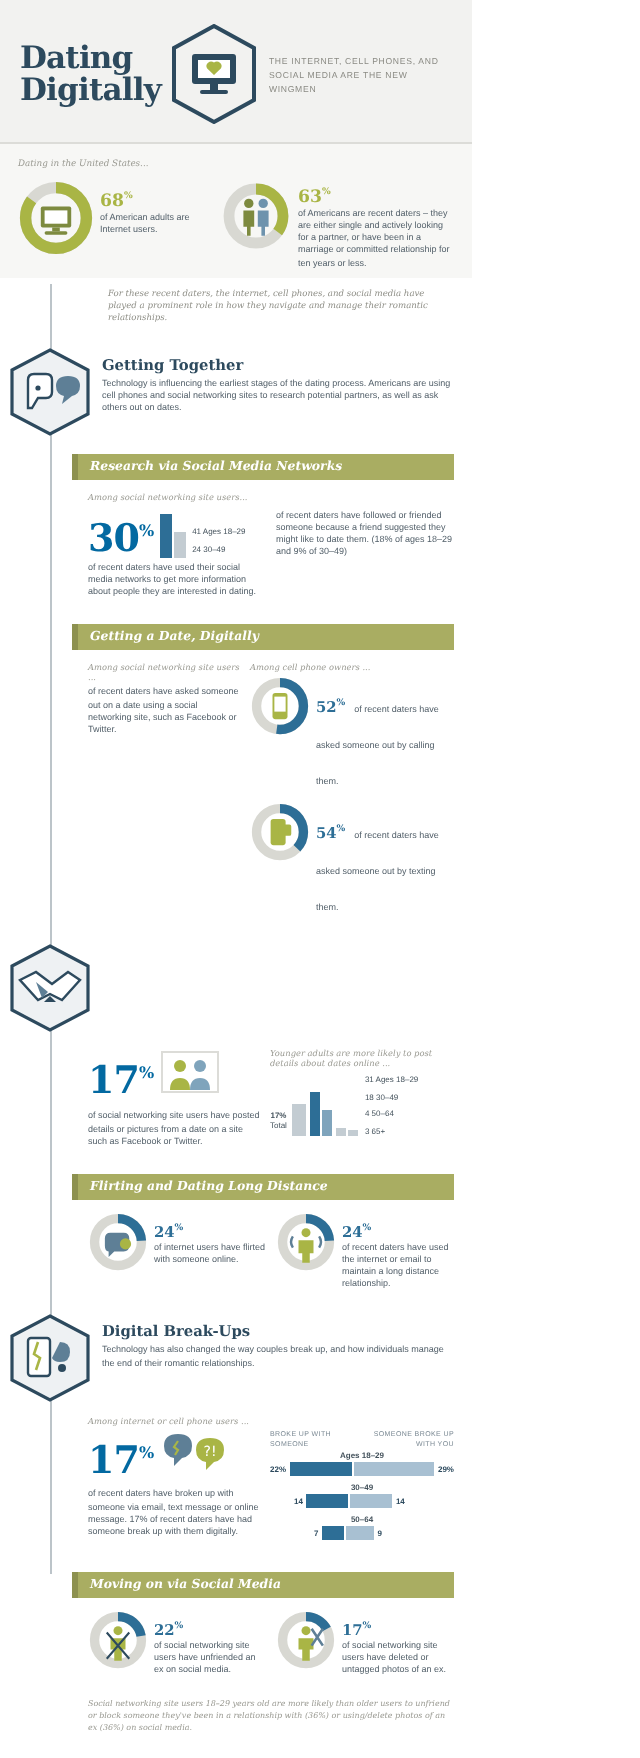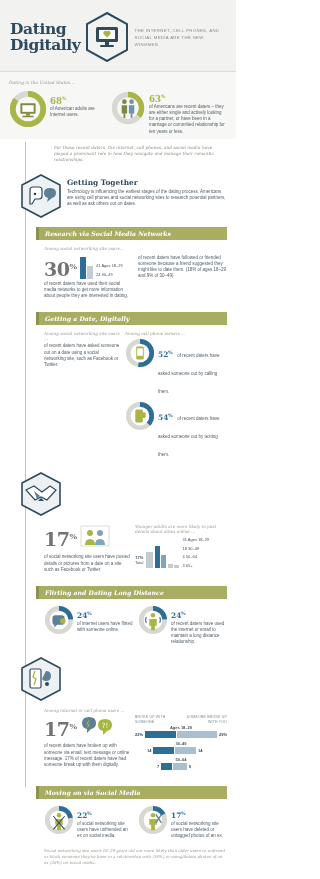--- a/index.html
+++ b/index.html
@@ -74,21 +74,21 @@
     font-style: italic;
     font-size: 4.3px;
     line-height: 6px;
     color: #8e8e86;
     padding: 6px 9px 5px 54px;
   }
   
   .timeline { position: absolute; left: 24px; top: 142px; bottom: 92px; width: 3px; }
   .tl-line { position: absolute; left: 1px; top: 0; bottom: 0; width: 1.4px; background: #bcc4c9; }
   
-  .chapter { display: flex; gap: 5px; padding: 6px 9px 2px 4px; align-items: flex-start; margin-left: 16px; }
+  .chapter { display: flex; gap: 5px; padding: 6px 9px 2px 4px; align-items: flex-start; }
   .chapter-icon { flex: 0 0 auto; width: 42px; height: 44px; position: relative; }
   .chapter-text { flex: 1 1 auto; padding-top: 4px; }
   .chapter-h {
     font-family: "DejaVu Serif", serif;
     font-weight: bold;
     font-size: 7.4px;
     color: #2d4a5e;
     margin-bottom: 2px;
   }
   .chapter-p { font-size: 4.5px; line-height: 6.2px; color: #53606a; }
@@ -109,21 +109,21 @@
     font-family: "DejaVu Serif", serif;
     font-style: italic;
     font-size: 4.2px;
     color: #9a9a92;
     margin-bottom: 2px;
   }
   .bignum {
     font-family: "DejaVu Serif", serif;
     font-weight: bold;
     font-size: 19px;
-    color: #737373;
+    color: #0369a1;
     line-height: 19px;
     letter-spacing: -0.5px;
   }
   .bignum sup { font-size: 8px; vertical-align: super; font-weight: bold; }
   .cap { font-size: 4.5px; line-height: 6.2px; color: #53606a; margin-top: 2px; }
   .row { display: flex; gap: 5px; align-items: flex-start; }
   .col { flex: 1 1 0; min-width: 0; }
   
   .bars { display: flex; align-items: flex-end; gap: 1.5px; height: 26px; }
   .bar { width: 6px; }
@@ -388,20 +388,24 @@
 <div class="chapter">
   <div class="chapter-icon">
     <svg viewBox="0 0 42 44" width="42" height="44">
       <polygon points="21,1 40,11 40,33 21,43 2,33 2,11" fill="#eef1f3" stroke="#2d4a5e" stroke-width="1.6"></polygon>
       <rect x="10" y="12" width="11" height="19" rx="1.5" fill="#ffffff" stroke="#2d4a5e" stroke-width="1.2"></rect>
       <path d="M15 14 l-2 6 l3 2 l-2 6" stroke="#a9b545" stroke-width="1.3" fill="none"></path>
       <path d="M26 14 q5 0 5 5 q0 5-5 5 q-3 0-4-2" fill="#5e7f96"></path>
       <circle cx="27" cy="27" r="2" fill="#2d4a5e"></circle>
     </svg>
   </div>
+  <div class="chapter-text">
+    <div class="chapter-h">Digital Break-Ups</div>
+    <div class="chapter-p">Technology has also changed the way couples break up, and how individuals manage the end of their romantic relationships.</div>
+  </div>
 </div>
 
 <div class="content" style="padding-top:5px;">
   <div class="among">Among internet or cell phone users ...</div>
   <div class="row">
     <div class="col">
       <div class="chartbox" style="align-items:center;">
         <div class="bignum"><span>17</span><sup>%</sup></div>
         <div>
           <svg viewBox="0 0 34 22" width="34" height="22">

